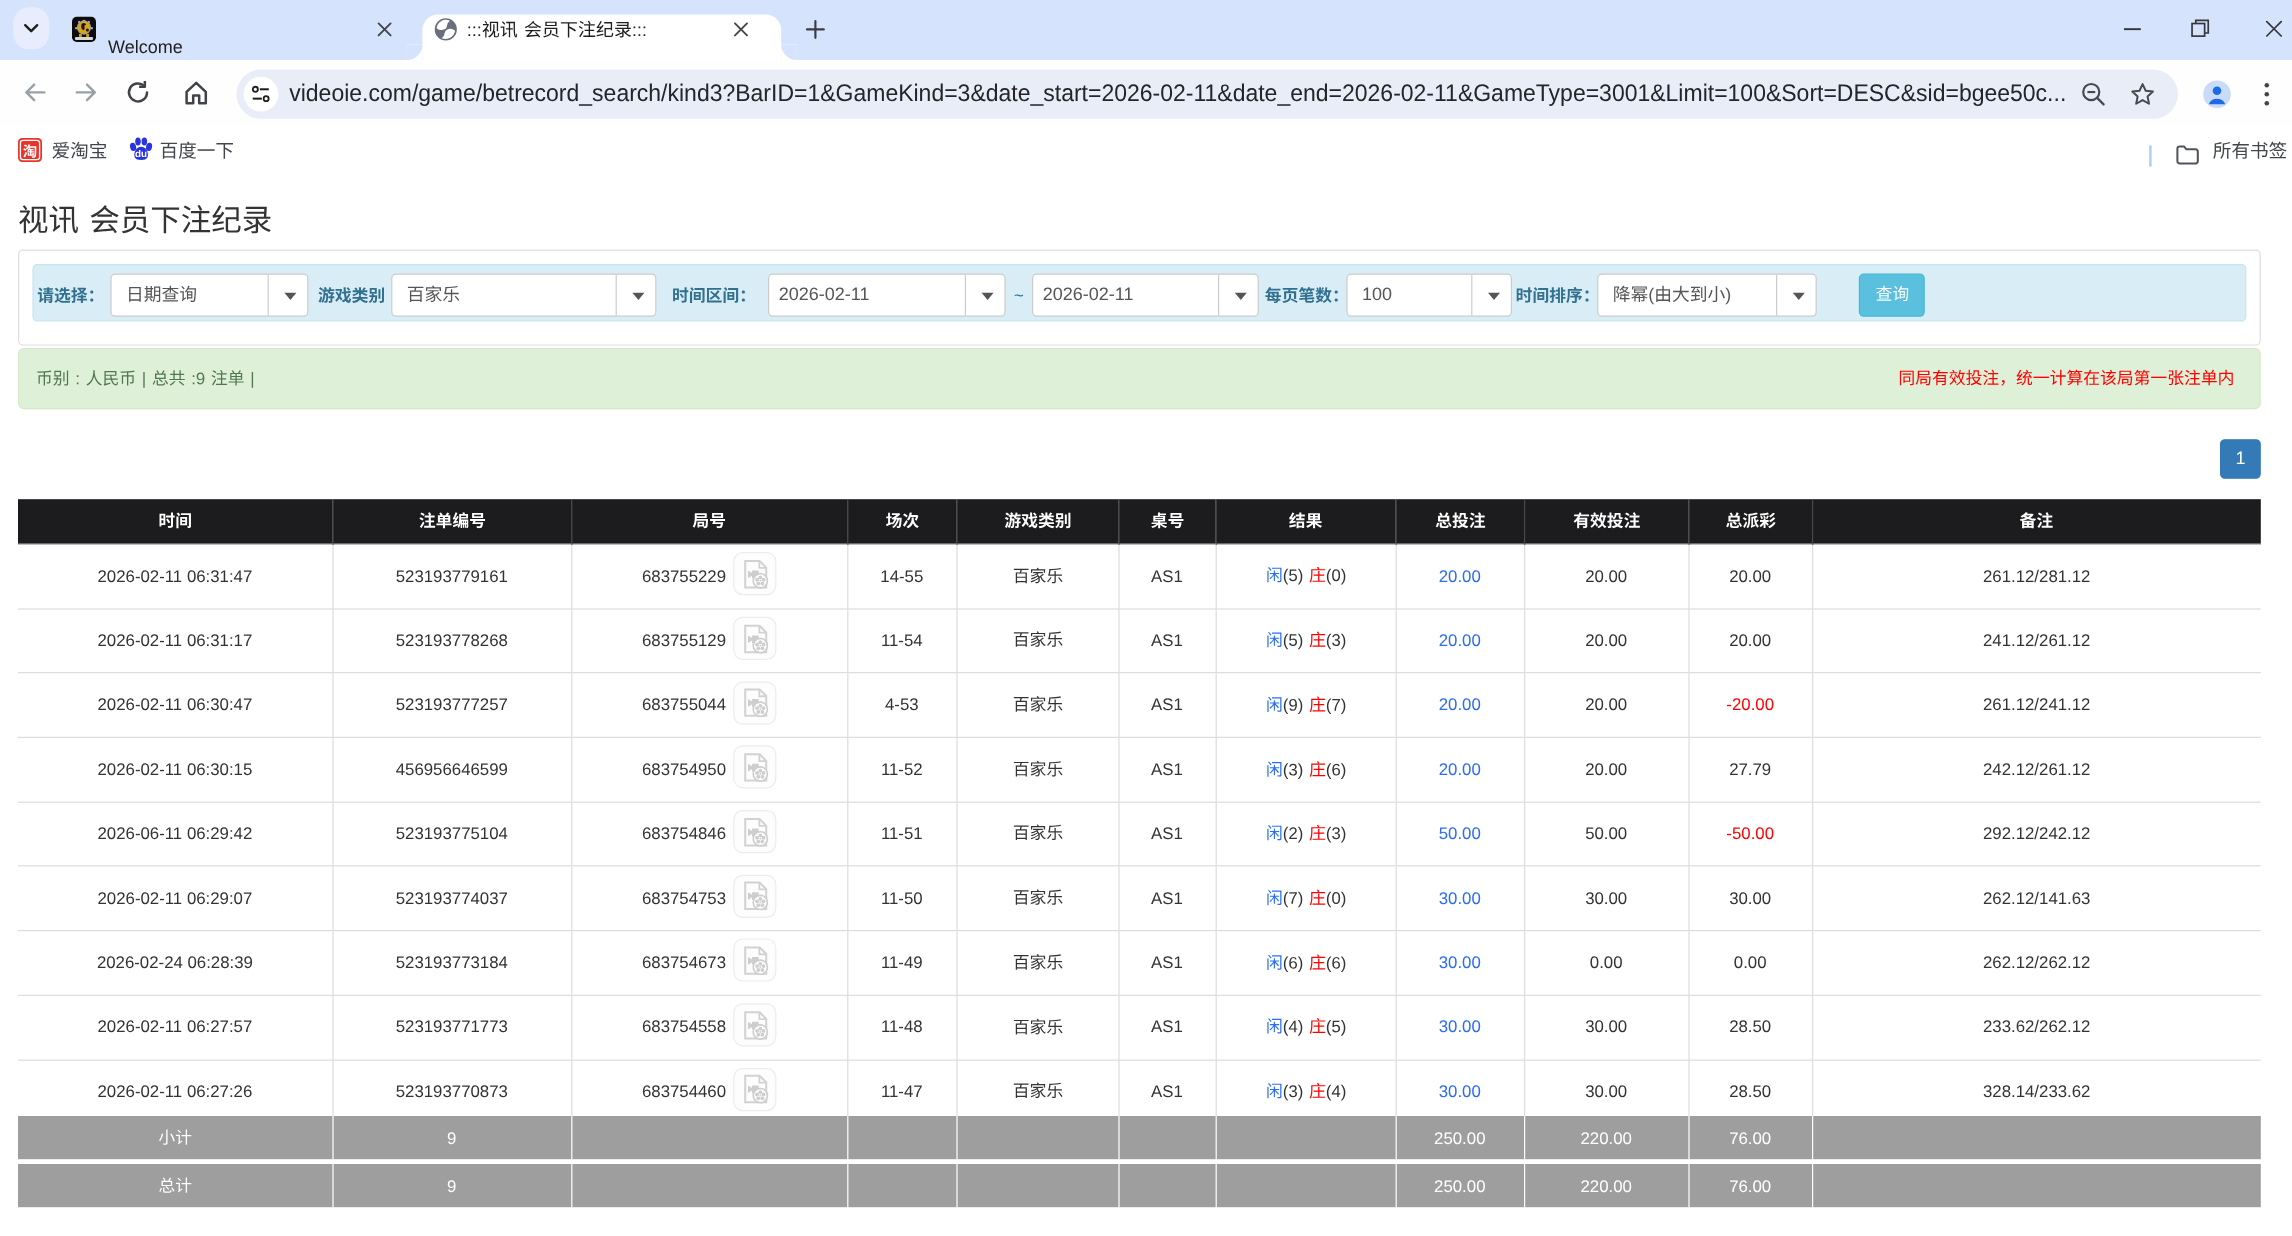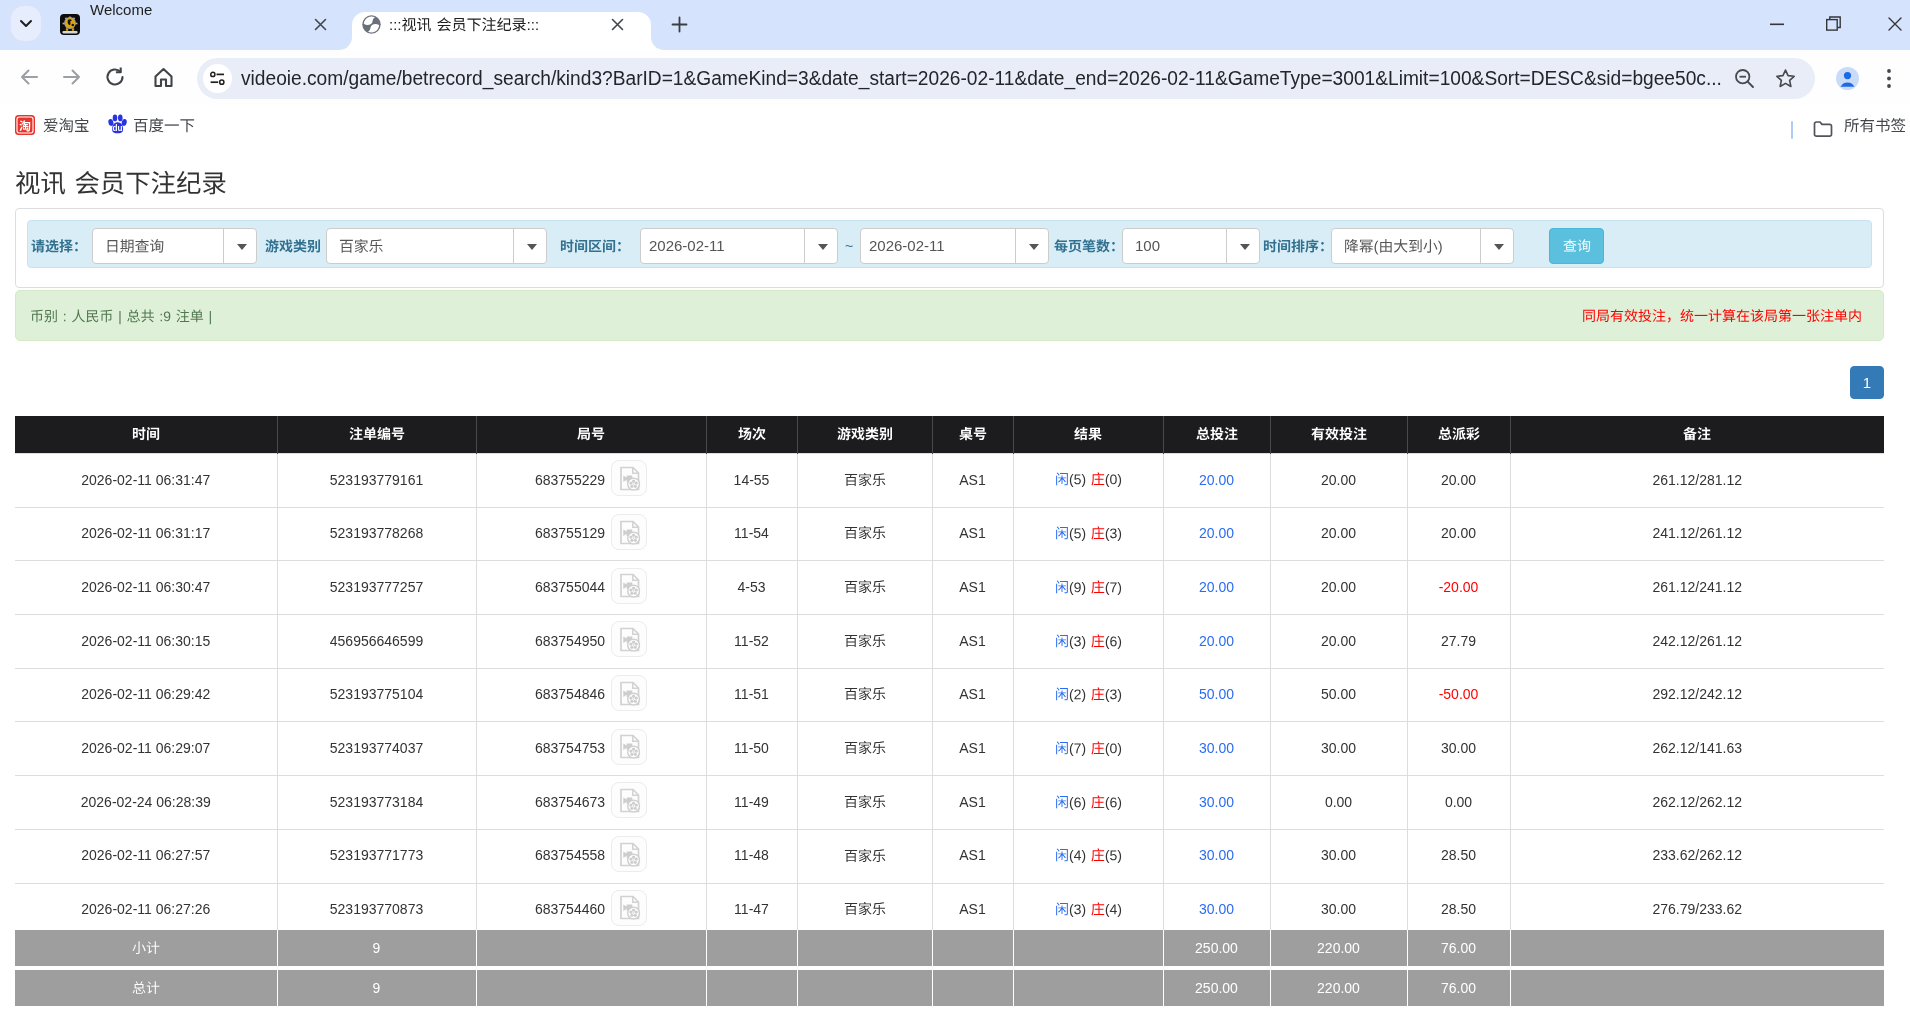--- a/index.html
+++ b/index.html
@@ -58,21 +58,21 @@
       <rect x="15.4" y="8.7" width="2" height="1.6"></rect>
     </g>
 <circle cx="10" cy="9" r="5.9" fill="#9e9e9e"></circle>
 <circle cx="10" cy="9" r="5" fill="#dba414"></circle>
 <path d="M8.0 5.8 q3 -1.6 3.8 0.8 q-2 0.4 -1.4 2.2 q0.7 1.6 -0.9 2.4 q-2.6 -1.2 -1.5 -5.4z" fill="#151500"></path>
 <circle cx="12.8" cy="11" r="1.3" fill="#151500"></circle>
 <rect x="5.8" y="14.2" width="2.4" height="2.6" rx="0.5" fill="#d29d10"></rect>
 <rect x="11.8" y="14.2" width="2.4" height="2.6" rx="0.5" fill="#d29d10"></rect>
 <rect x="2.4" y="16.9" width="15.2" height="2.5" rx="1.1" fill="#d6d6d6"></rect>
 </svg>
-<div class="ab" style="left:90px;top:2px;line-height:15px;font-size:15px;color:#1f1f1f">Welcome</div>
+<div class="ab" style="left:90px;top:32px;line-height:15px;font-size:15px;color:#1f1f1f">Welcome</div>
 <svg class="ab" style="left:314px;top:18px" width="13" height="13" viewBox="0 0 13 13">
     <path d="M1.5 1.5 L11.5 11.5 M11.5 1.5 L1.5 11.5" stroke="#43464b" stroke-width="1.6" stroke-linecap="round"></path>
   </svg>
 <div class="ab" id="atab"></div>
 <div class="ab crv" style="left:339px;"></div>
 <div class="ab crv" style="left:339px;border-radius:0 0 13px 0;background:#d6e3fc"></div>
 <div class="ab crv" style="left:651px;"></div>
 <div class="ab crv" style="left:651px;border-radius:0 0 0 13px;background:#d6e3fc"></div>
 <svg class="ab" style="left:362px;top:15px" width="19" height="19" viewBox="0 0 19 19">
 <circle cx="9.5" cy="9.5" r="9.2" fill="#69707c"></circle>
@@ -654,21 +654,21 @@
               <use href="#gR36" x="3.895"></use>
               <use href="#gR29" x="4.451"></use>
             </g>
           </svg></td>
 <td style="color:#2a6cf4">20.00</td>
 <td>20.00</td>
 <td style="color:#333">27.79</td>
 <td class="last">242.12/261.12</td>
 </tr>
 <tr class="dr">
-<td class="first">2026-02-11 06:29:42</td>
+<td class="first">2026-06-11 06:29:42</td>
 <td>523193775104</td>
 <td>683754846<span class="vico">
             <svg width="27" height="27" viewBox="0 0 27 27">
 <path d="M5 2.5 H17 L22.5 8 V24.5 H5 Z" fill="none" stroke="#d2d2d2" stroke-width="1.7"></path>
 <path d="M16.8 2.8 V8.2 H22.2" fill="none" stroke="#d2d2d2" stroke-width="1.5"></path>
 <path d="M7.3 10.5 l3.4 2.1 v-2.1 h5.6 v6.4 h-5.6 v-2.1 l-3.4 2.1 z" fill="#cecece"></path>
 <g>
                 <circle cx="17.6" cy="19" r="5.9" fill="#fff" stroke="#cecece" stroke-width="1.4"></circle>
 <circle cx="17.6" cy="16.2" r="1.6" fill="#cecece"></circle>
                 <circle cx="14.9" cy="18.1" r="1.6" fill="#cecece"></circle>
@@ -906,21 +906,21 @@
             </g>
             <g fill="#333" transform="scale(14)">
               <use href="#gR28" x="3.562"></use>
               <use href="#gR34" x="3.895"></use>
               <use href="#gR29" x="4.451"></use>
             </g>
           </svg></td>
 <td style="color:#2a6cf4">30.00</td>
 <td>30.00</td>
 <td style="color:#333">28.50</td>
-<td class="last">276.79/233.62</td>
+<td class="last">328.14/233.62</td>
 </tr>
 </tbody>
   </table>
 <div class="ab sumrow" style="left:15px;top:930px;width:1869px">
 <span class="vsep" style="left:262px"></span>
 <span class="vsep" style="left:461px"></span>
 <span class="vsep" style="left:691px"></span>
 <span class="vsep" style="left:782px"></span>
 <span class="vsep" style="left:917px"></span>
 <span class="vsep" style="left:998px"></span>

